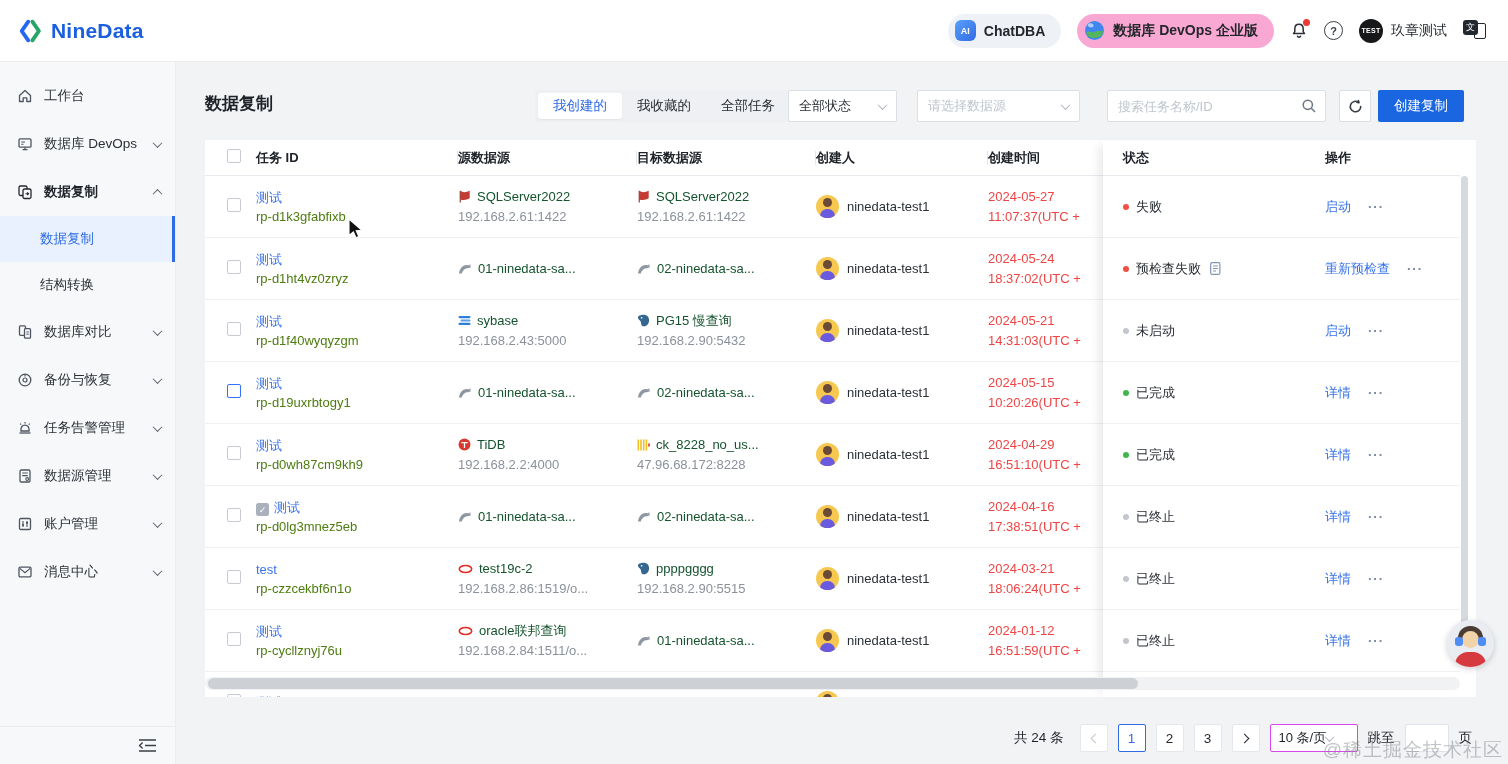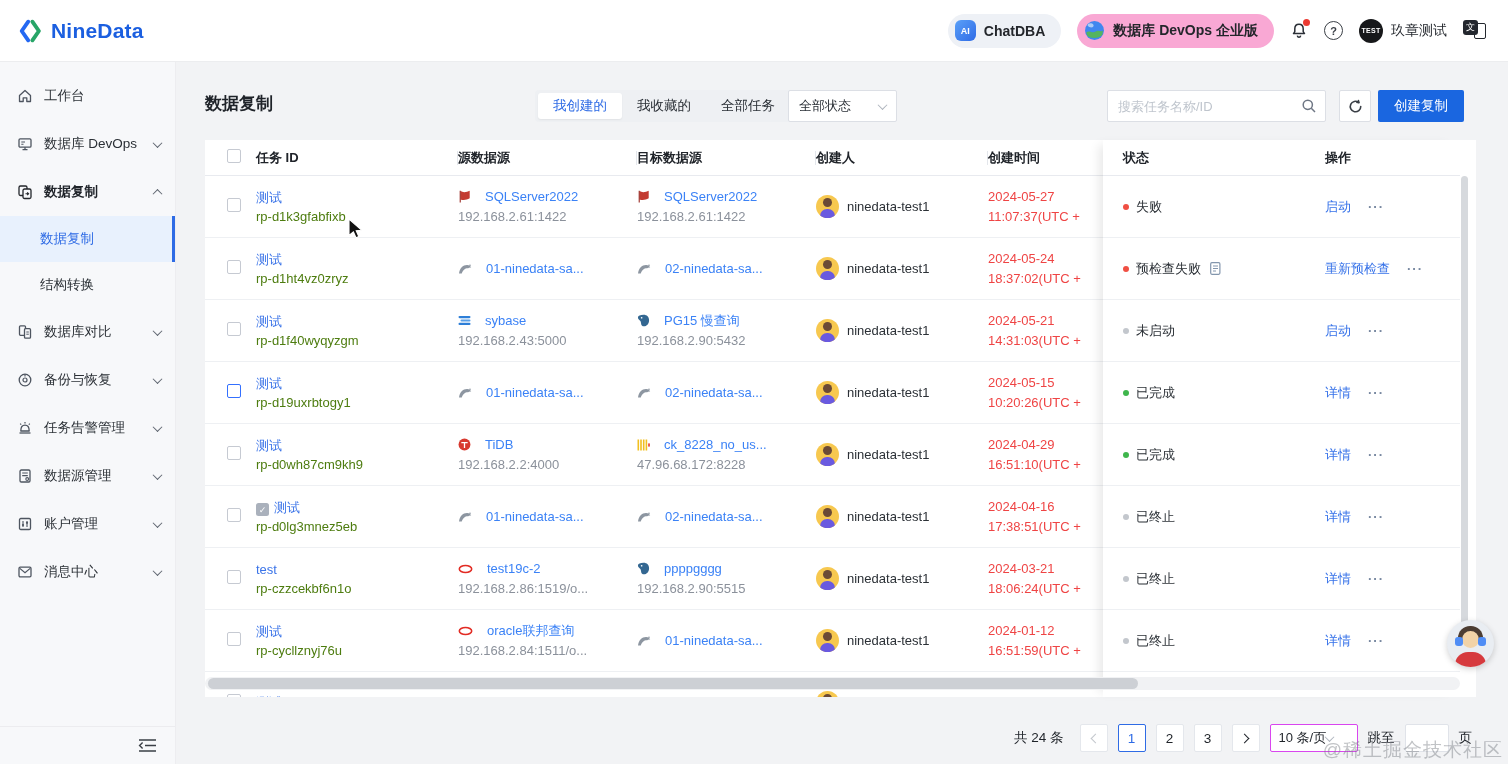--- a/index.html
+++ b/index.html
@@ -98,21 +98,21 @@
   .c-status { width:222px; padding-left:20px; display:flex; align-items:center; gap:7px; }
   .c-op { width:135px; display:flex; align-items:center; gap:17px; }
   .cb { width:14px; height:14px; border:1px solid #c6cad2; border-radius:2px; background:#fff; display:inline-block; cursor:pointer; }
   .cb-hl { border:1.5px solid #3370ff; }
   .task-name { color:#3b74e8; cursor:pointer; line-height:19px; }
   .task-id { color:#4d7c0f; line-height:19px; }
   .tag-ic { display:inline-flex; width:13px; height:13px; margin-right:5px; background:#aab1bc; border-radius:2.5px;
     color:#fff; font-size:9px; align-items:center; justify-content:center; vertical-align:-1px; }
   .ds-line { display:flex; align-items:center; gap:6px; line-height:20px; }
   .ds-ic { display:inline-flex; align-items:center; }
-  .ds-name { color:#3b82f6;margin-left:8px; }
+  .ds-name { color:#14532d; }
   .ds-addr { color:#8b919b; line-height:20px; }
   .avatar { position:relative; width:23px; height:23px; min-width:23px; border-radius:50%; background:#f7c84f; overflow:hidden; }
   .avatar::before { content:""; position:absolute; left:50%; top:3px; margin-left:-4.5px; width:9px; height:9px;
     border-radius:50%; background:#6b4a36; }
   .avatar::after { content:""; position:absolute; left:50%; bottom:0; margin-left:-7.5px; width:15px; height:9px;
     border-radius:7px 7px 0 0; background:#6a5ae0; }
   .creator-name { color:#2b3036; }
   .t-date,.t-time { color:#ef4444; line-height:20px; }
   .dot { width:6px; height:6px; border-radius:50%; display:inline-block; }
   .st-red .dot { background:#f04f43; }
@@ -322,20 +322,24 @@
     <div class="tabs">
       <span class="tab active">我创建的</span>
       <span class="tab">我收藏的</span>
       <span class="tab">全部任务</span>
     </div>
 
     <div class="select sel-status">
       <span class="sel-val">全部状态</span>
       <span class="sel-chev"></span>
     </div>
+    <div class="select sel-ds">
+      <span class="sel-ph">请选择数据源</span>
+      <span class="sel-chev"></span>
+    </div>
 
     <div class="search">
       <input type="text" placeholder="搜索任务名称/ID" style="">
       <svg width="16" height="16" viewBox="0 0 16 16">
         <circle cx="6.8" cy="6.8" r="4.6" fill="none" stroke="#6e7684" stroke-width="1.5"></circle>
         <path d="M10.3 10.3 L14 14" stroke="#6e7684" stroke-width="1.5"></path>
       </svg>
     </div>
 
     <div class="btn-refresh">

